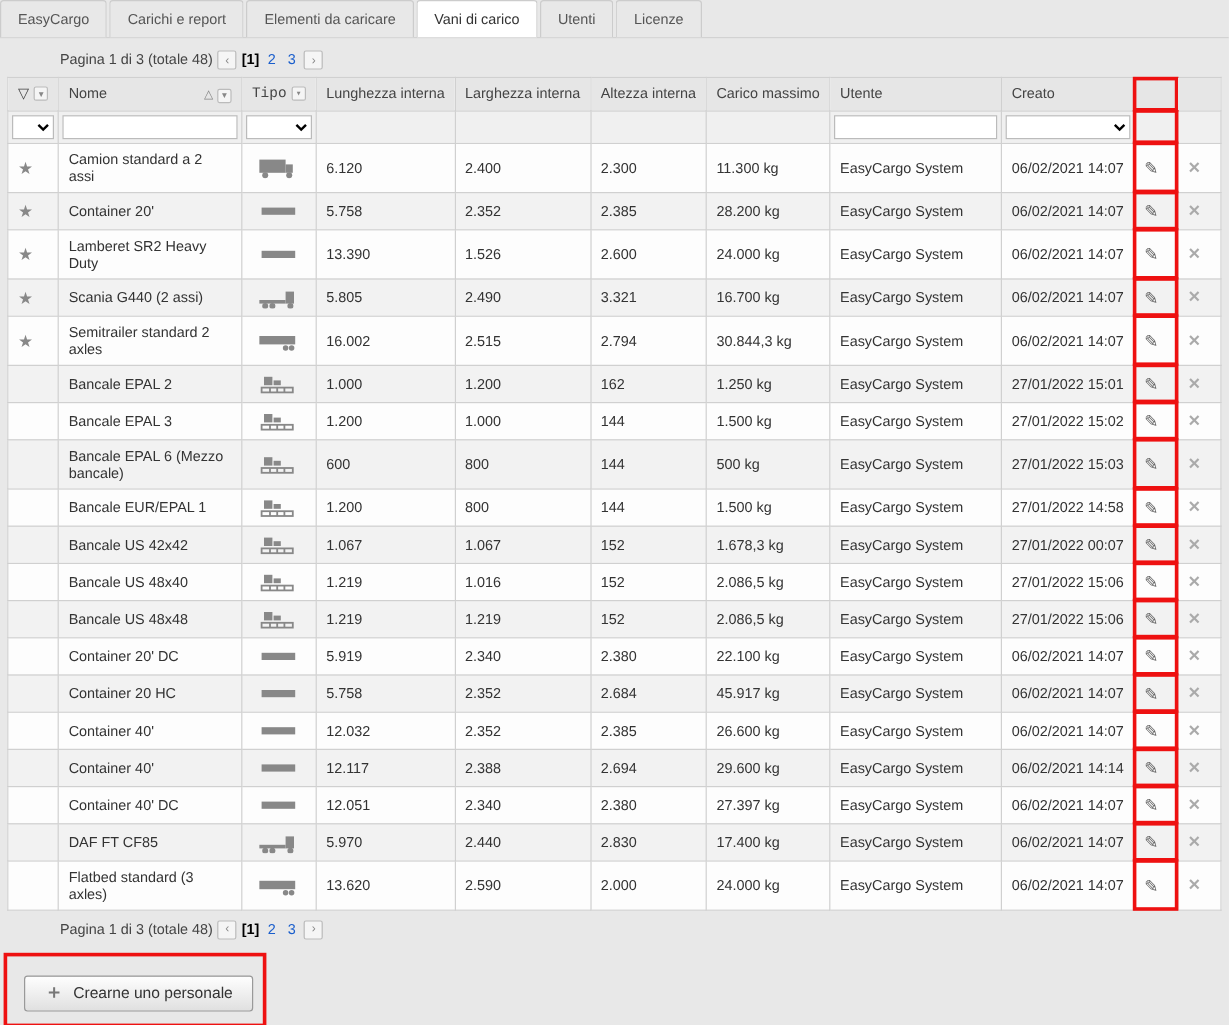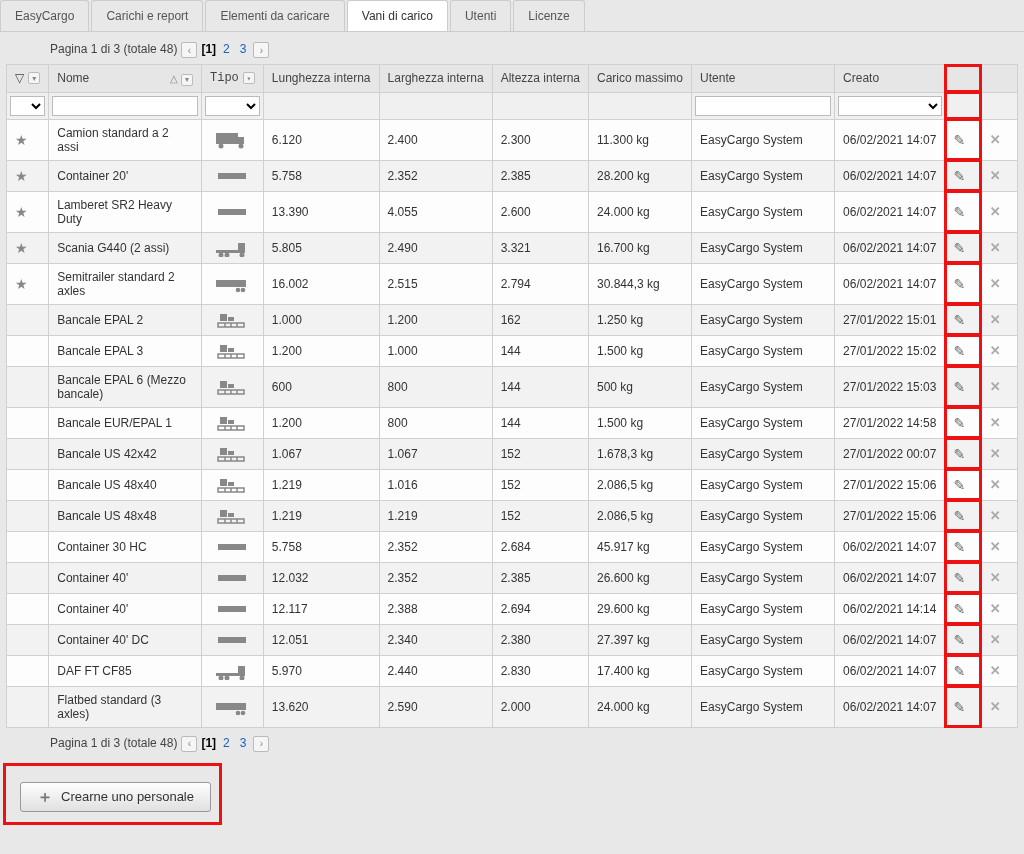--- a/index.html
+++ b/index.html
@@ -234,21 +234,21 @@
         </tr>
         <tr>
           <td class="star">★</td>
           <td>Lamberet SR2 Heavy Duty</td>
           <td class="type-icon">
             <svg width="32" height="18">
               <rect x="2" y="6" width="28" height="6" fill="#888"></rect>
             </svg>
           </td>
           <td class="num">13.390</td>
-          <td class="num">4.055</td>
+          <td class="num">1.526</td>
           <td class="num">2.600</td>
           <td class="num">24.000 kg</td>
           <td>EasyCargo System</td>
           <td>06/02/2021 14:07</td>
           <td class="edit-cell redbox"><span class="edit-icon">✎</span></td>
           <td class="del-cell"><span class="del-icon">✕</span></td>
         </tr>
         <tr>
           <td class="star">★</td>
           <td>Scania G440 (2 assi)</td>
@@ -438,21 +438,38 @@
           <td class="num">1.219</td>
           <td class="num">152</td>
           <td class="num">2.086,5 kg</td>
           <td>EasyCargo System</td>
           <td>27/01/2022 15:06</td>
           <td class="edit-cell redbox"><span class="edit-icon">✎</span></td>
           <td class="del-cell"><span class="del-icon">✕</span></td>
         </tr>
         <tr>
           <td class="star"></td>
-          <td>Container 30 HC</td>
+          <td>Container 20' DC</td>
+          <td class="type-icon">
+            <svg width="32" height="18">
+              <rect x="2" y="6" width="28" height="6" fill="#888"></rect>
+            </svg>
+          </td>
+          <td class="num">5.919</td>
+          <td class="num">2.340</td>
+          <td class="num">2.380</td>
+          <td class="num">22.100 kg</td>
+          <td>EasyCargo System</td>
+          <td>06/02/2021 14:07</td>
+          <td class="edit-cell redbox"><span class="edit-icon">✎</span></td>
+          <td class="del-cell"><span class="del-icon">✕</span></td>
+        </tr>
+        <tr>
+          <td class="star"></td>
+          <td>Container 20 HC</td>
           <td class="type-icon">
             <svg width="32" height="18">
               <rect x="2" y="6" width="28" height="6" fill="#888"></rect>
             </svg>
           </td>
           <td class="num">5.758</td>
           <td class="num">2.352</td>
           <td class="num">2.684</td>
           <td class="num">45.917 kg</td>
           <td>EasyCargo System</td>

